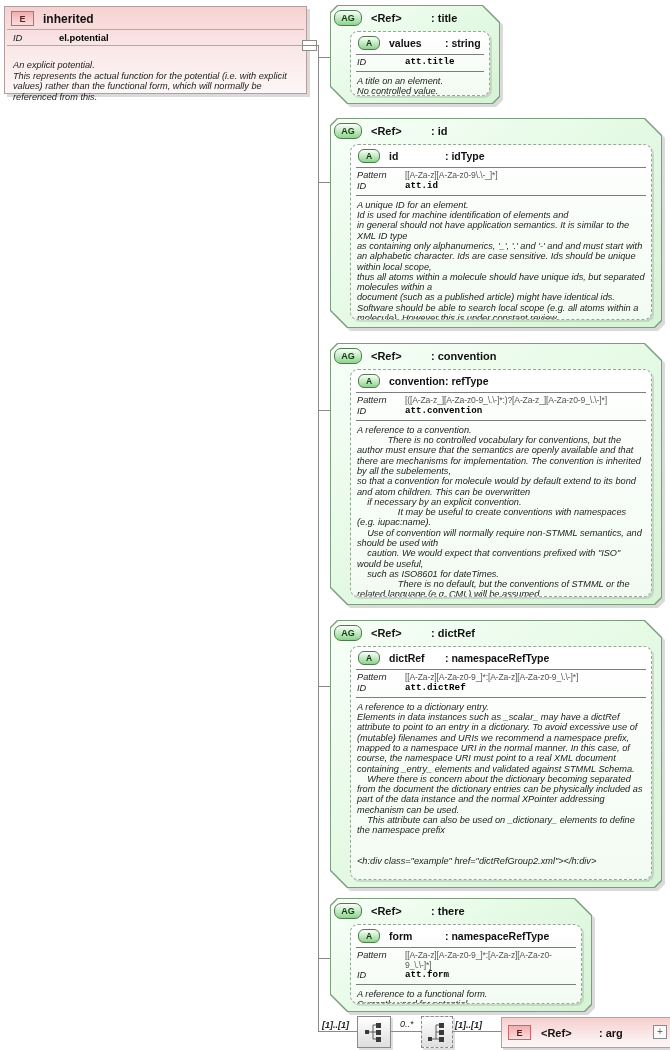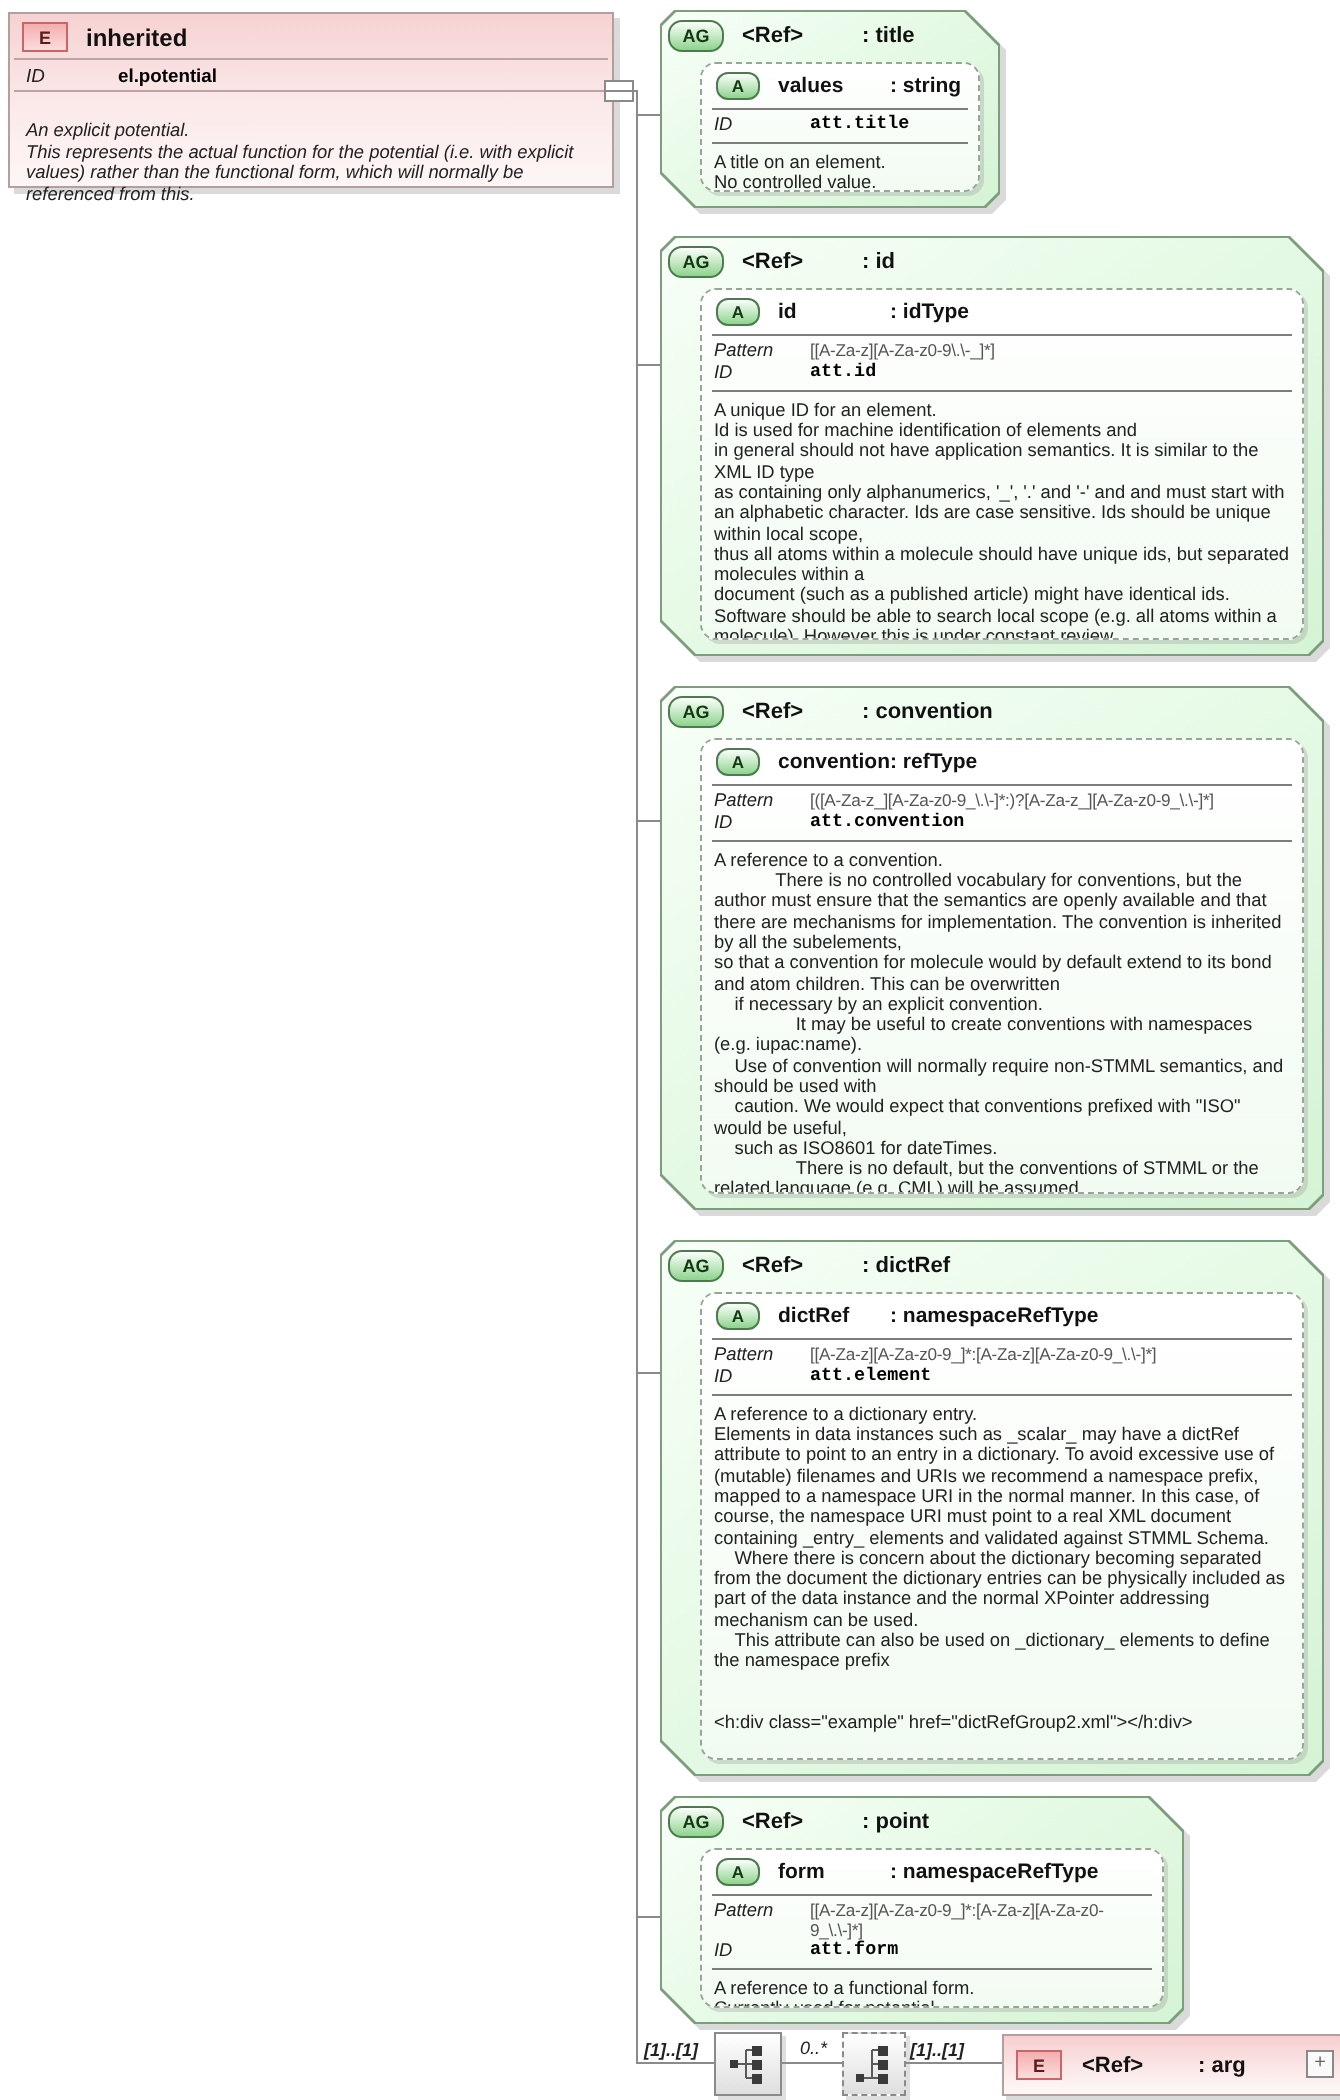--- a/index.html
+++ b/index.html
@@ -54,21 +54,21 @@
            color:#123812;font-weight:bold;font-size:8.5px;
            display:flex;align-items:center;justify-content:center;}
   .aname{margin-left:9px;min-width:56px;font-weight:bold;font-size:10.5px;color:#111;}
   .atype{font-weight:bold;font-size:10.5px;color:#111;}
   .rows{margin:0 5px;padding:2px 1px 3px;border-bottom:1px solid #7d7d7d;}
   .row{display:flex;line-height:1.18;}
   .rlabel{width:48px;flex:0 0 48px;font-style:italic;font-size:9.2px;color:#222;}
   .rval{font-size:9.2px;color:#000;}
   .pattern{color:#555;font-size:8.6px;letter-spacing:-0.15px;}
   .idval{font-weight:bold;font-family:Liberation Mono, monospace;}
-  .adesc{padding:4px 6px 4px;font-size:9.2px;color:#222;
+  .adesc{padding:4px 6px 4px;font-size:9.2px;font-style:italic;color:#222;
          line-height:1.12;white-space:pre-wrap;}
 
   
   .handle{position:absolute;width:13px;height:9px;border:1px solid #8a8a8a;
           background:#ffffff;}
   .handle::after{content:"";position:absolute;left:0;right:0;top:4px;
                  border-top:1px solid #8a8a8a;}
   .plusbtn{position:absolute;width:12px;height:12px;border:1px solid #8a8a8a;
            background:#fafafa;color:#666;font-size:10px;line-height:10px;
            display:flex;align-items:center;justify-content:center;}
@@ -235,42 +235,42 @@
           <span class="aname">dictRef</span>
           <span class="atype">: namespaceRefType</span>
         </div>
         <div class="rows">
           <div class="row">
             <span class="rlabel">Pattern</span>
             <span class="rval pattern">[[A-Za-z][A-Za-z0-9_]*:[A-Za-z][A-Za-z0-9_\.\-]*]</span>
           </div>
           <div class="row">
             <span class="rlabel">ID</span>
-            <span class="rval idval">att.element</span>
+            <span class="rval idval">att.dictRef</span>
           </div>
         </div>
         <div class="adesc">A reference to a dictionary entry.
 Elements in data instances such as _scalar_ may have a dictRef attribute to point to an entry in a dictionary. To avoid excessive use of (mutable) filenames and URIs we recommend a namespace prefix, mapped to a namespace URI in the normal manner. In this case, of course, the namespace URI must point to a real XML document containing _entry_ elements and validated against STMML Schema.
     Where there is concern about the dictionary becoming separated from the document the dictionary entries can be physically included as part of the data instance and the normal XPointer addressing mechanism can be used.
     This attribute can also be used on _dictionary_ elements to define the namespace prefix
 
 
 &lt;h:div class="example" href="dictRefGroup2.xml"&gt;&lt;/h:div&gt;</div>
       </div>
     </div>
   </div>
 
   <div class="agwrap" style="left:330px;top:898px;width:262px;height:114px;">
     <div class="agborder"></div>
     <div class="agfill"></div>
     <div class="agcontent">
       <div class="aghead">
         <span class="badge-ag">AG</span>
         <span class="refspan">&lt;Ref&gt;</span>
-        <span class="gtype">: point</span>
+        <span class="gtype">: there</span>
       </div>
       <div class="attrbox">
         <div class="attrhead">
           <span class="badge-a">A</span>
           <span class="aname">form</span>
           <span class="atype">: namespaceRefType</span>
         </div>
         <div class="rows">
           <div class="row">
             <span class="rlabel">Pattern</span>

